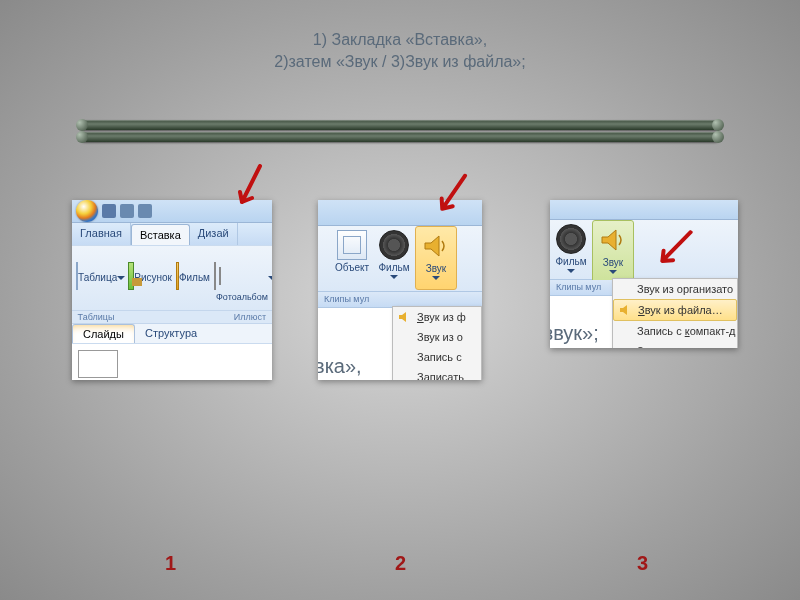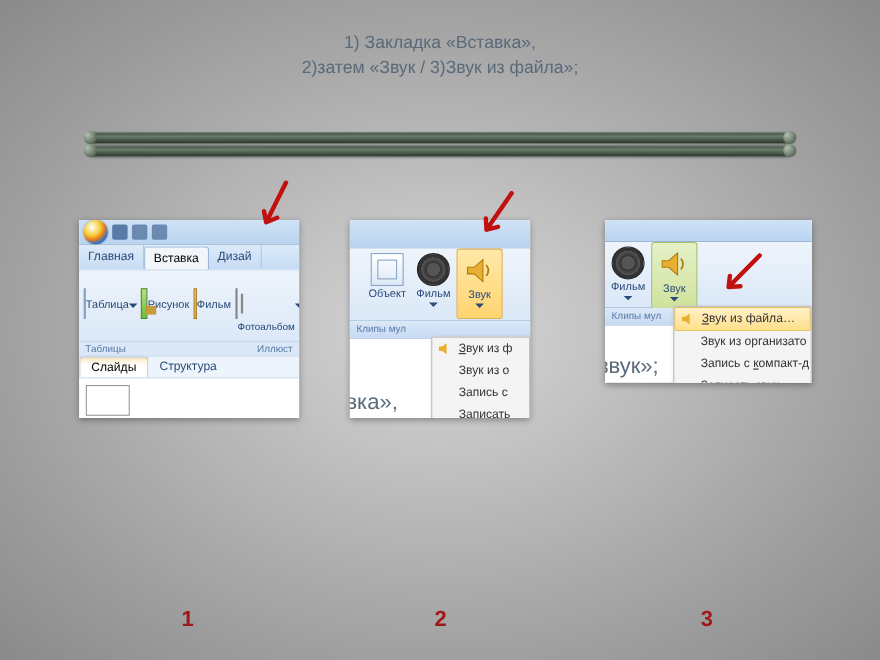--- a/index.html
+++ b/index.html
@@ -280,27 +280,27 @@
               <path d="M21 10 Q25 15 21 20" stroke="#b07a10" fill="none" stroke-width="1.5"></path>
             </svg>
         </div>
         <span>Звук</span>
         <div class="tri"></div>
       </div>
     </div>
     <div style="position:relative;">
       <div class="grpstrip" style="width:88px;">Клипы мул</div>
       <div class="menu" style="position:absolute;left:62px;top:-2px;right:0;">
+        <div class="mi"><span>Звук из организато</span></div>
         <div class="mi hl">
           <span class="mini-ic"><svg viewBox="0 0 14 14">
                 <path d="M2 5 L5 5 L9 2 L9 12 L5 9 L2 9 Z" fill="#e8b030"></path>
               </svg></span>
           <span class="u">З</span><span>вук из файла…</span>
         </div>
-        <div class="mi"><span>Звук из организато</span></div>
         <div class="mi"><span>Запись с </span><span class="u">к</span><span>омпакт-д</span></div>
         <div class="mi"><span>Записат</span><span class="u">ь</span><span> звук</span></div>
       </div>
       <div class="bgtext" style="position:absolute;left:-6px;top:42px;">звук»;</div>
     </div>
   </div>
   <div class="arrow" style="left:654px;top:26px;transform:rotate(18deg);">
     <svg viewBox="0 0 40 50">
         <path d="M30 2 L12 38 M12 38 L10 28 M12 38 L22 34" stroke="#c01010" stroke-width="4" fill="none" stroke-linecap="round"></path>
       </svg>

